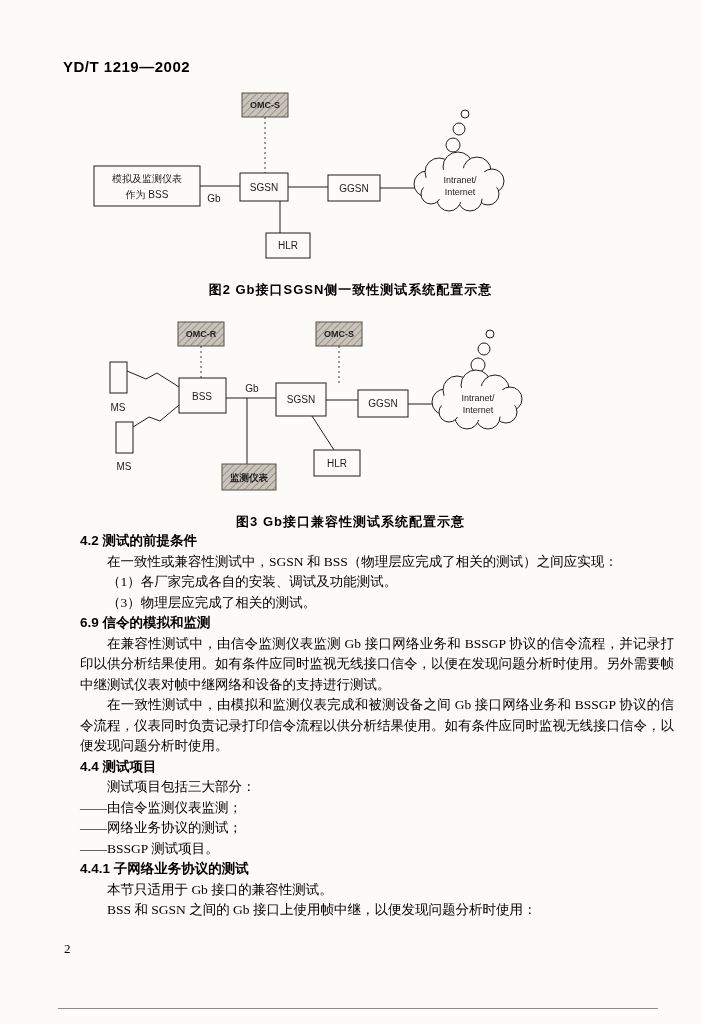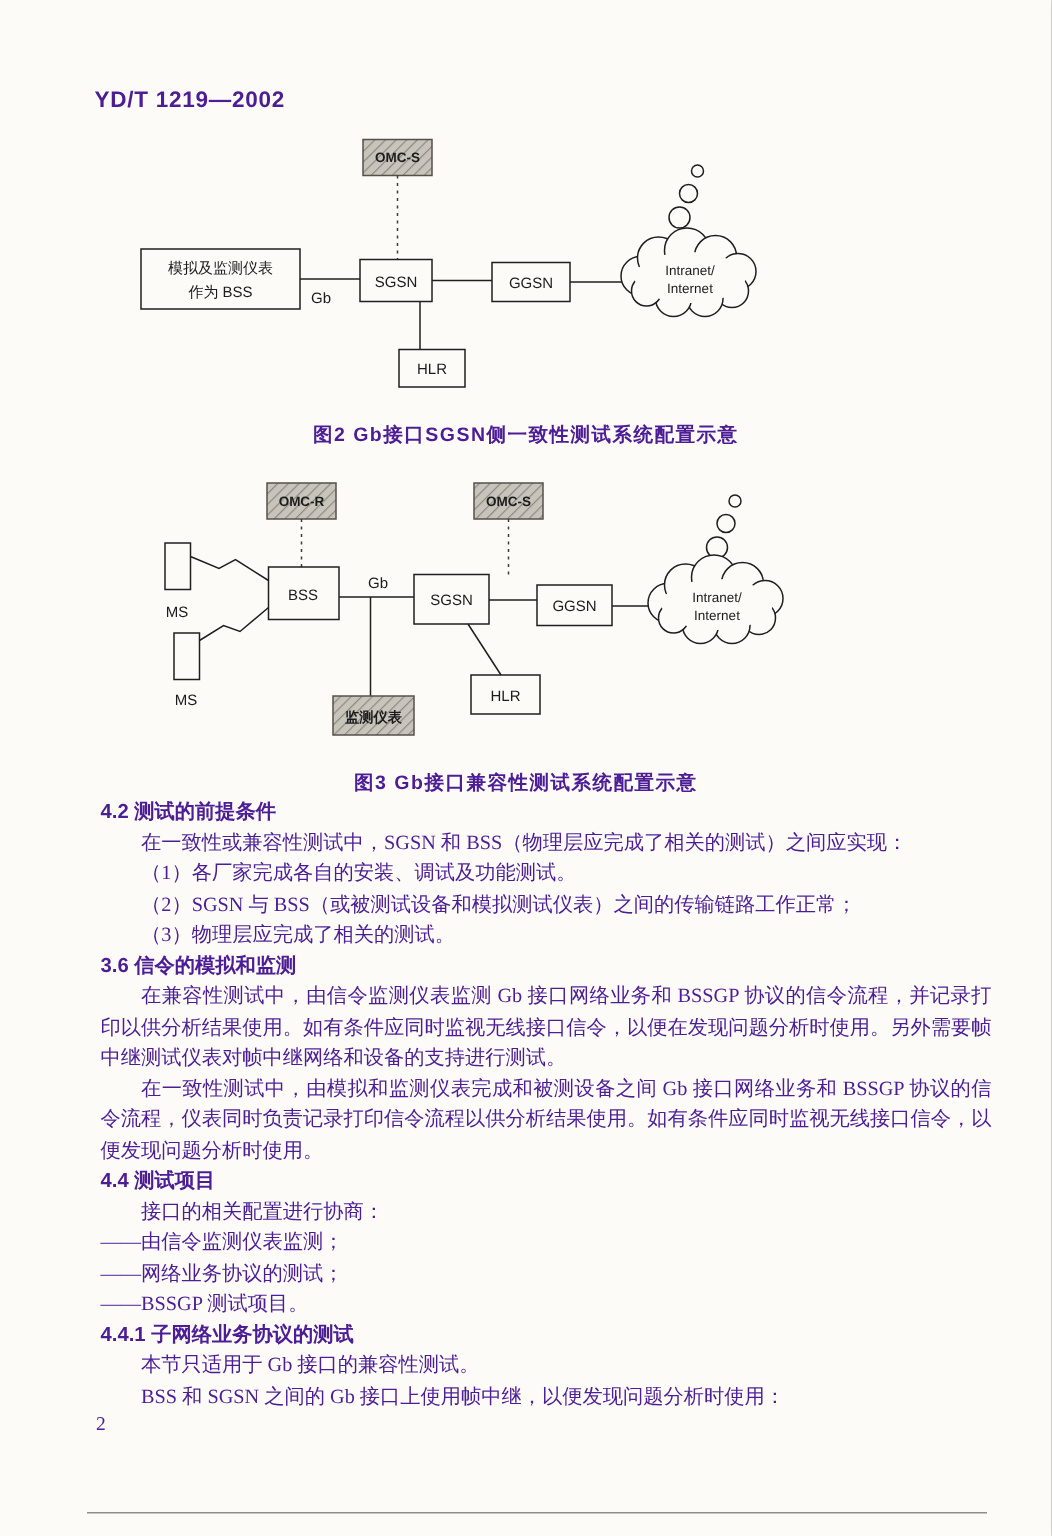--- a/index.html
+++ b/index.html
@@ -1,25 +1,25 @@
 <!DOCTYPE html>
 <html><head>
 <meta charset="utf-8">
 <style>
   html,body{margin:0;padding:0;}
   body{background:#9b9b9b;font-family:"Liberation Serif","DejaVu Serif",serif;}
-  .page{position:relative;width:701px;height:1024px;margin:0 auto;background:#fcfbf7;color:#4c1d95;overflow:hidden;box-shadow:0 0 8px rgba(0,0,0,.45);}
+  .page{position:relative;width:701px;height:1024px;margin:0 auto;background:#fcfbf7;color:#000000;overflow:hidden;box-shadow:0 0 8px rgba(0,0,0,.45);}
   .doc-number{position:absolute;left:63px;top:58px;font-family:"Liberation Sans","DejaVu Sans",sans-serif;font-weight:bold;font-size:15px;letter-spacing:.5px;}
   svg.fig{position:absolute;left:0;}
   #fig2{top:88px;}
   #fig3{top:316px;}
   .fig-caption{position:absolute;left:0;width:701px;text-align:center;font-family:"Liberation Sans","DejaVu Sans",sans-serif;font-weight:bold;font-size:13px;letter-spacing:1px;}
   #cap2{top:281px;}
   #cap3{top:513px;}
-  .content{position:absolute;left:67px;top:531px;width:594px;font-size:13.5px;line-height:20.5px;text-align:justify;}
+  .content{position:absolute;left:80px;top:531px;width:594px;font-size:13.5px;line-height:20.5px;text-align:justify;}
   .sec-heading{font-family:"Liberation Sans","DejaVu Sans",sans-serif;font-weight:bold;font-size:13.5px;}
   .para{text-indent:2em;}
   .list-item{padding-left:2em;}
   .page-number{position:absolute;left:64px;top:941px;font-size:13px;}
   .footer-line{position:absolute;left:58px;top:1008px;width:600px;height:1px;background:#8f8d88;}
   .svg-text{font-family:"Liberation Sans","DejaVu Sans",sans-serif;}
 </style>
 </head>
 <body>
 
@@ -178,29 +178,28 @@
       <text class="svg-text" x="249" y="165" text-anchor="middle" font-size="9.5" font-weight="bold" fill="#1c1c1c">监测仪表</text>
     </g>
   </svg>
 
   <div id="cap3" class="fig-caption">图3  Gb接口兼容性测试系统配置示意</div>
 
   <div class="content">
     <div class="sec-heading">4.2  测试的前提条件</div>
     <div class="para">在一致性或兼容性测试中，SGSN 和 BSS（物理层应完成了相关的测试）之间应实现：</div>
     <div class="list-item">（1）各厂家完成各自的安装、调试及功能测试。</div>
-    <div class="list-item">（2）SGSN 与 BSS（或被测试设备和模拟测试仪表）之间的传输链路工作正常；</div>
     <div class="list-item">（3）物理层应完成了相关的测试。</div>
 
-    <div class="sec-heading">3.6  信令的模拟和监测</div>
+    <div class="sec-heading">6.9  信令的模拟和监测</div>
     <div class="para">在兼容性测试中，由信令监测仪表监测 Gb 接口网络业务和 BSSGP 协议的信令流程，并记录打印以供分析结果使用。如有条件应同时监视无线接口信令，以便在发现问题分析时使用。另外需要帧中继测试仪表对帧中继网络和设备的支持进行测试。</div>
     <div class="para">在一致性测试中，由模拟和监测仪表完成和被测设备之间 Gb 接口网络业务和 BSSGP 协议的信令流程，仪表同时负责记录打印信令流程以供分析结果使用。如有条件应同时监视无线接口信令，以便发现问题分析时使用。</div>
 
     <div class="sec-heading">4.4  测试项目</div>
-    <div class="para">接口的相关配置进行协商：</div>
+    <div class="para">测试项目包括三大部分：</div>
     <div class="dash-item">——由信令监测仪表监测；</div>
     <div class="dash-item">——网络业务协议的测试；</div>
     <div class="dash-item">——BSSGP 测试项目。</div>
 
     <div class="sec-heading">4.4.1  子网络业务协议的测试</div>
     <div class="para">本节只适用于 Gb 接口的兼容性测试。</div>
     <div class="para">BSS 和 SGSN 之间的 Gb 接口上使用帧中继，以便发现问题分析时使用：</div>
   </div>
 
   <div class="page-number">2</div>

